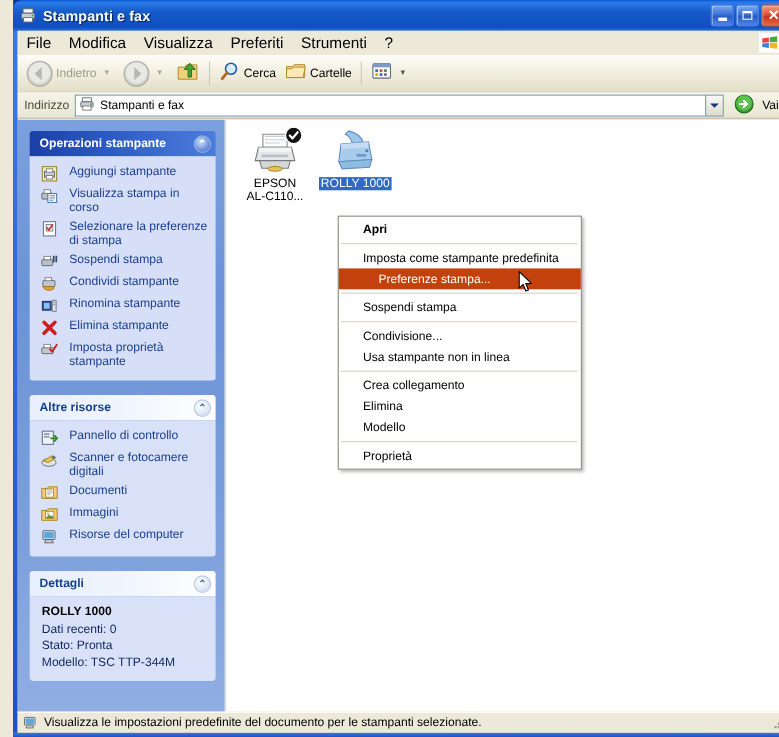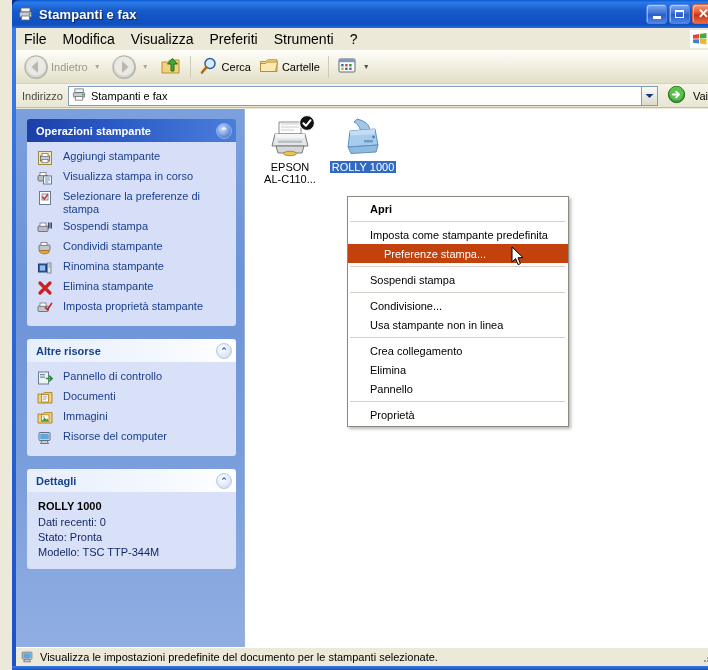--- a/index.html
+++ b/index.html
@@ -133,21 +133,21 @@
     cursor:default;
   }
   #go-text { font-size:11px; color:#000; }
 
   
   #main {
     position:absolute; left:0; top:81px; width:700px; height:538px;
     display:flex;
   }
   #sidebar {
-    width: 228px; height:538px;
+    width: 188px; height:538px;
     background: linear-gradient(to bottom, #7ba0dd 0%, #6b93d8 30%, #7c9fdc 70%, #90aee2 100%);
     padding: 10px 8px 17px 11px;
     overflow: hidden;
   }
   #content {
     flex:1; background:#fff; border-left:1px solid #9bb3d8;
     position: relative; overflow: hidden;
   }
 
   
@@ -507,20 +507,30 @@
                 <svg width="16" height="16" viewBox="0 0 16 16">
                   <rect x="1.5" y="2" width="10" height="12" fill="#eef1f6" stroke="#6a7a92" stroke-width="1"></rect>
                   <rect x="3" y="4" width="5" height="1.3" fill="#7a8aa4"></rect>
                   <rect x="3" y="6.5" width="5" height="1.3" fill="#7a8aa4"></rect>
                   <path d="M9.5 8.5 L14.5 8.5 M12.5 6 L15 8.5 L12.5 11" stroke="#2f8a2f" stroke-width="1.6" fill="none" stroke-linecap="round"></path>
                 </svg>
               </span>
               <span class="plink-label">Pannello di controllo</span>
             </div>
 
+            <div class="plink">
+              <span class="picon">
+                <svg width="16" height="16" viewBox="0 0 16 16">
+                  <ellipse cx="7.5" cy="10.5" rx="6.5" ry="3.4" fill="#dfe4ea" stroke="#6a7280" stroke-width="0.9"></ellipse>
+                  <path d="M2 9 L10 4.5 L14 6 L7 10.5 Z" fill="#e8c35a" stroke="#a0821c" stroke-width="0.8"></path>
+                  <circle cx="11.5" cy="5.6" r="1.5" fill="#6a7280"></circle>
+                </svg>
+              </span>
+              <span class="plink-label">Scanner e fotocamere digitali</span>
+            </div>
 
             <div class="plink">
               <span class="picon">
                 <svg width="16" height="16" viewBox="0 0 16 16">
                   <path d="M1 4 L6 4 L7.2 2.6 L15 2.6 L15 13 L1 13 Z" fill="#f3cf7c" stroke="#a8821c" stroke-width="0.9"></path>
                   <rect x="4.5" y="4.5" width="7" height="7.5" fill="#fdfdfa" stroke="#a8821c" stroke-width="0.8"></rect>
                   <line x1="5.8" y1="6.3" x2="10.2" y2="6.3" stroke="#9aa0aa" stroke-width="0.8"></line>
                   <line x1="5.8" y1="8" x2="10.2" y2="8" stroke="#9aa0aa" stroke-width="0.8"></line>
                   <line x1="5.8" y1="9.7" x2="8.8" y2="9.7" stroke="#9aa0aa" stroke-width="0.8"></line>
                 </svg>
@@ -622,21 +632,21 @@
 
           <div class="ctx-item">Sospendi stampa</div>
           <div class="ctx-sep"></div>
 
           <div class="ctx-item">Condivisione...</div>
           <div class="ctx-item">Usa stampante non in linea</div>
           <div class="ctx-sep"></div>
 
           <div class="ctx-item">Crea collegamento</div>
           <div class="ctx-item">Elimina</div>
-          <div class="ctx-item">Pannello</div>
+          <div class="ctx-item">Modello</div>
           <div class="ctx-sep"></div>
 
           <div class="ctx-item">Proprietà</div>
         </div>
 
         <span id="cursor">
           <svg width="14" height="21" viewBox="0 0 14 21">
             <path d="M1 1 L1 16 L4.6 12.6 L7 18.6 L9.4 17.6 L7 11.8 L12 11.6 Z" fill="#fff" stroke="#000" stroke-width="1" stroke-linejoin="round"></path>
           </svg>
         </span>

